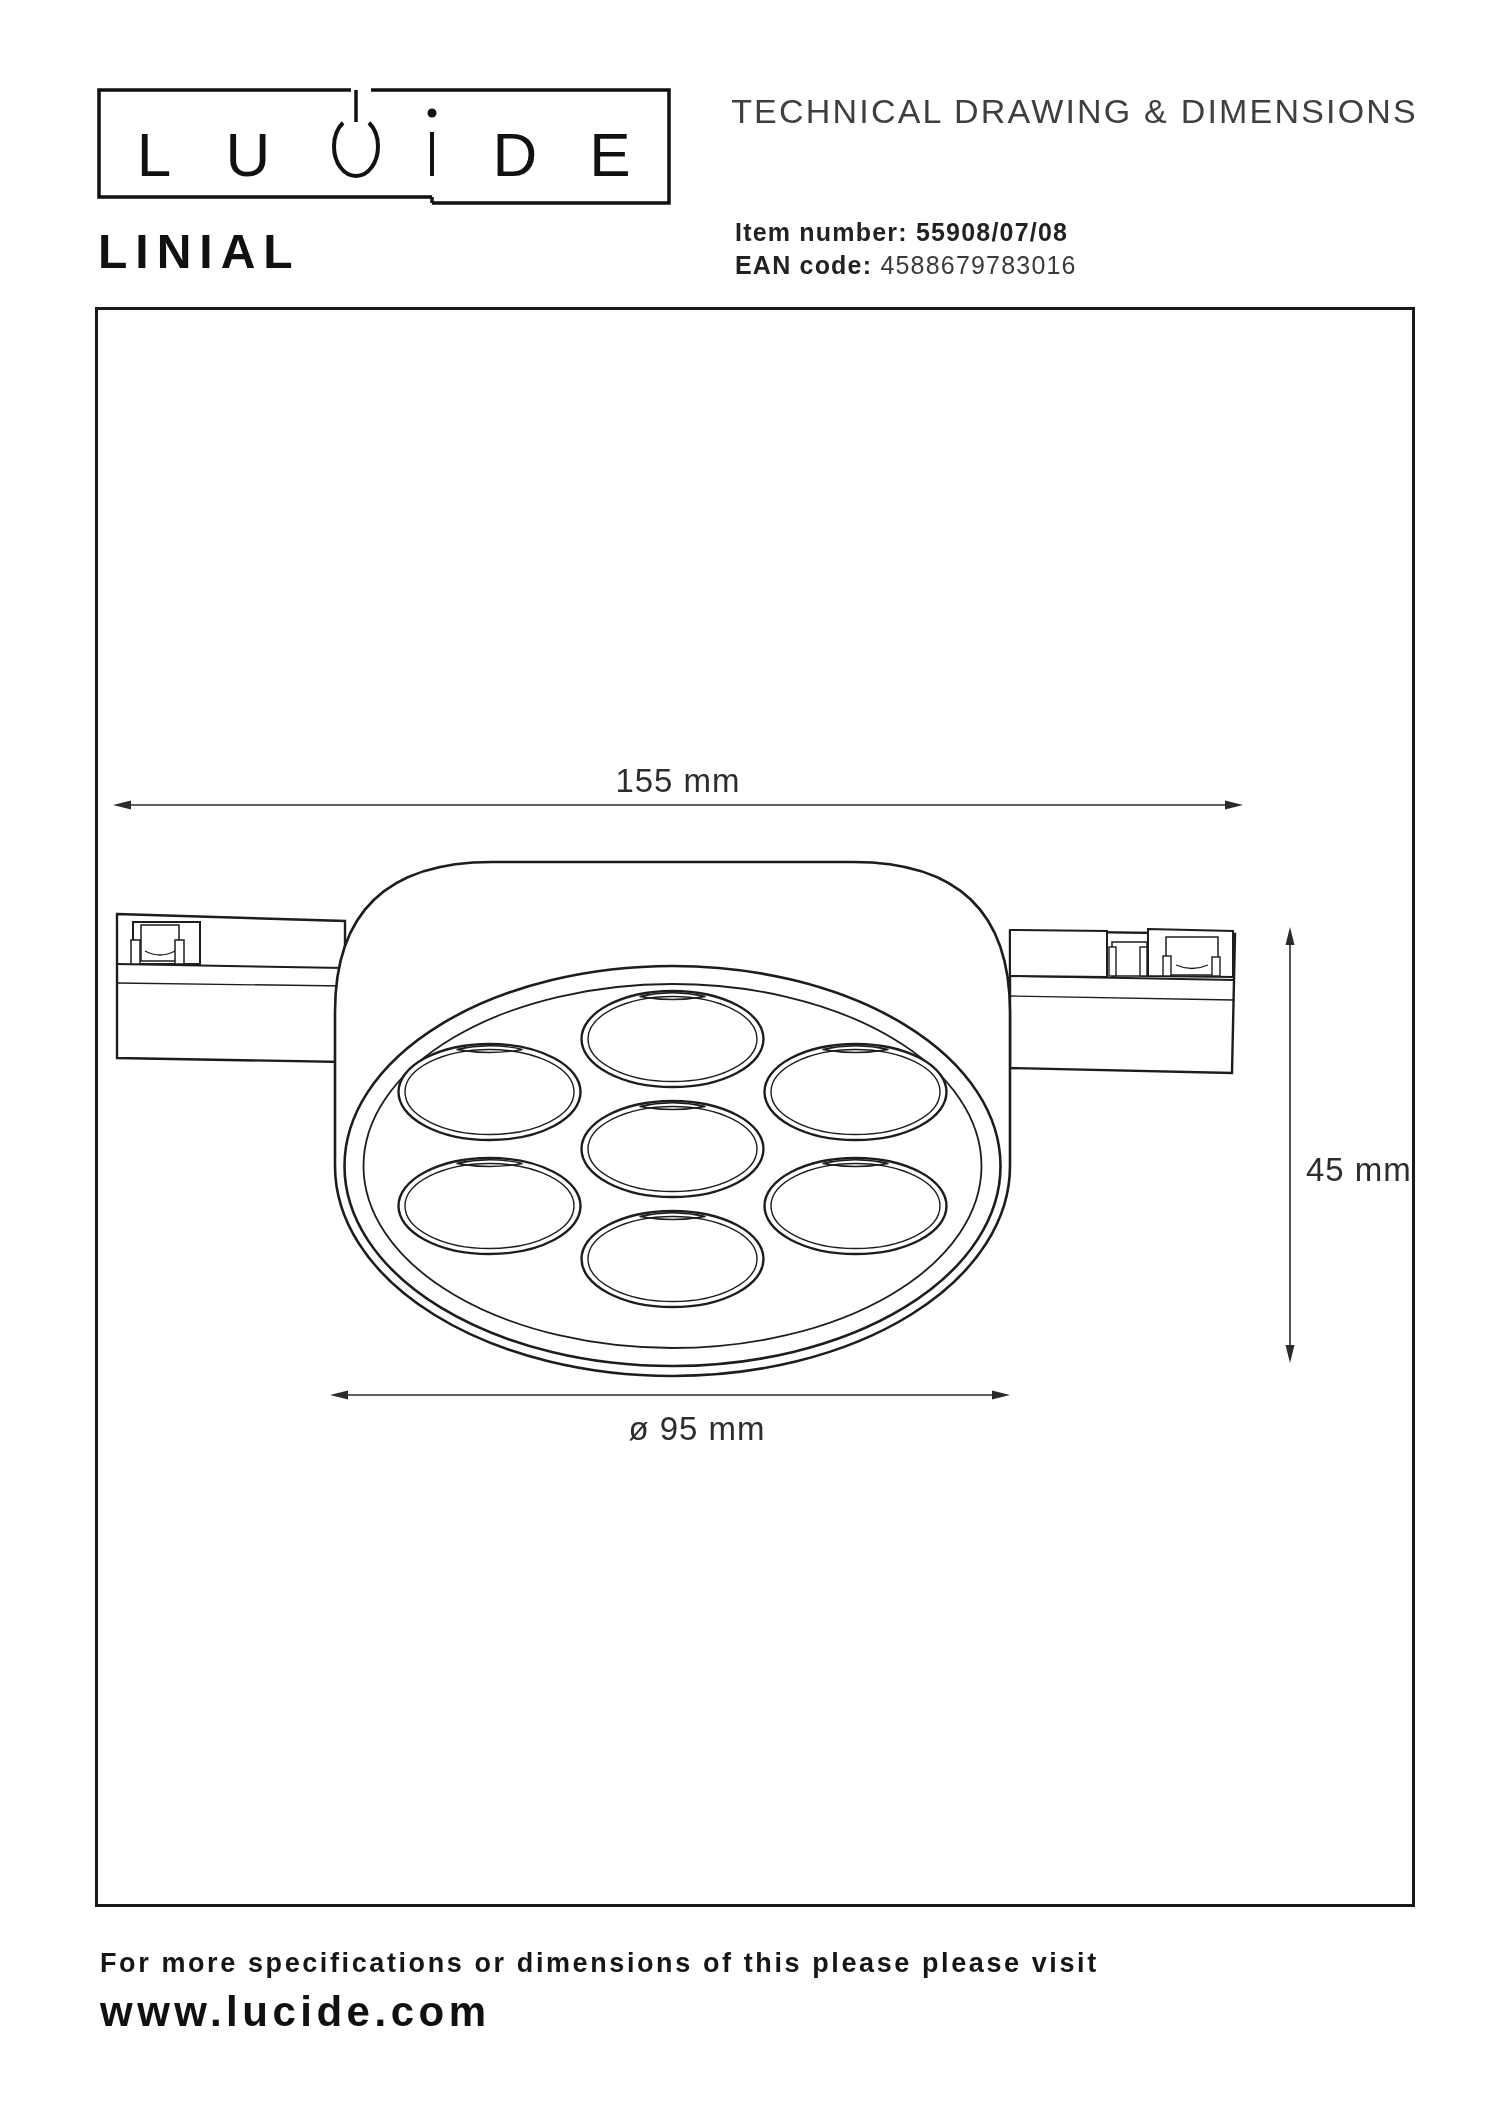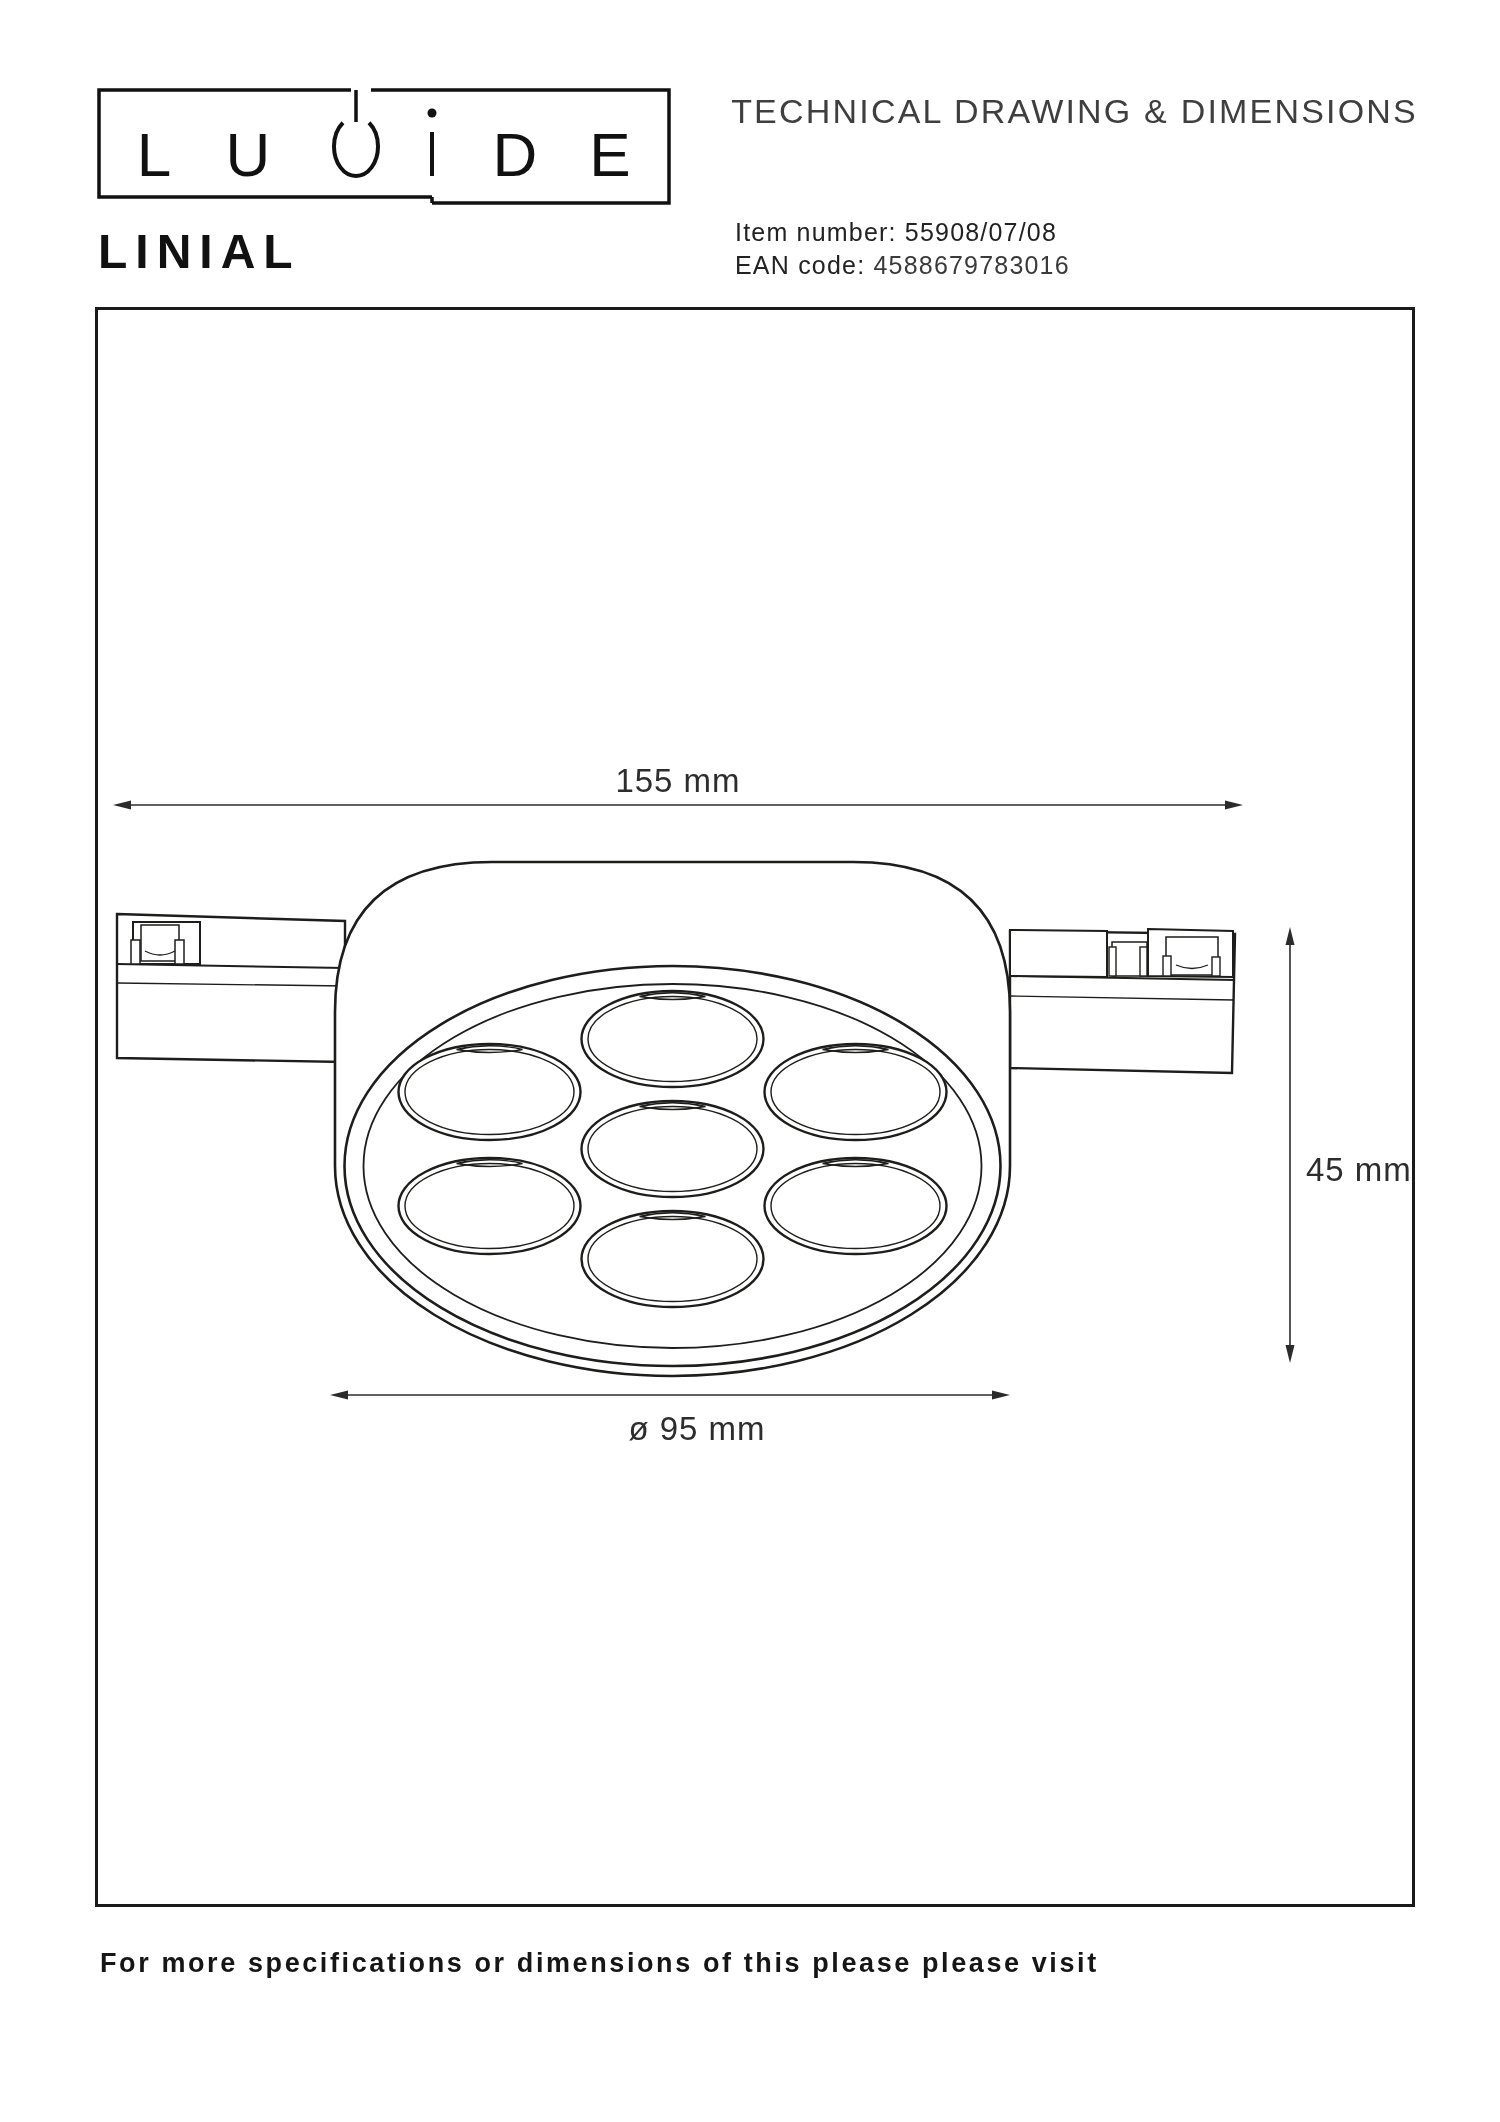--- a/index.html
+++ b/index.html
@@ -4,21 +4,21 @@
 <style>
   html,body{margin:0;padding:0;background:#fff;}
   .page{position:relative;width:1500px;height:2122px;background:#ffffff;
         font-family:"Liberation Sans",sans-serif;color:#1d1d1b;overflow:hidden;}
   .abs{position:absolute;}
 
   
   .doc-title{top:92px;right:82px;font-size:34px;letter-spacing:2.2px;color:#3f3f3f;font-weight:400;white-space:nowrap;}
   .product-name{top:224px;left:98px;font-size:48px;font-weight:700;letter-spacing:8px;color:#111;}
   .item-block{top:216px;left:735px;font-size:25px;letter-spacing:1.2px;color:#222;line-height:33px;white-space:nowrap;}
-  .item-block .b{font-weight:400;margin-top:46px;}
+  .item-block .b{font-weight:700;margin-top:46px;}
   .item-block .r{font-weight:400;color:#3a3a3a;}
 
   
   .draw-frame{top:307px;left:95px;width:1320px;height:1600px;border:3px solid #1a1a1a;box-sizing:border-box;background:#fff;}
   .draw-svg{top:307px;left:95px;}
 
   
   .footer-note{top:1948px;left:100px;font-size:27px;font-weight:700;letter-spacing:2.6px;color:#161616;white-space:nowrap;}
   .footer-site{top:1988px;left:100px;font-size:42px;font-weight:700;letter-spacing:4.5px;color:#111;}
 
@@ -137,14 +137,15 @@
 
     <g>
       <line x1="345" y1="1395" x2="995" y2="1395" stroke="#2b2b2b" stroke-width="1.6"></line>
       <path d="M330,1395 L348,1390.5 L348,1399.5 Z" fill="#2b2b2b"></path>
       <path d="M1010,1395 L992,1390.5 L992,1399.5 Z" fill="#2b2b2b"></path>
       <text x="697" y="1440" text-anchor="middle" class="dim-label">ø 95 mm</text>
     </g>
   </svg>
 
   <div class="abs footer-note">For more specifications or dimensions of this please please visit</div>
+  <div class="abs footer-site">www.lucide.com</div>
 
 </div>
 
 </body></html>

